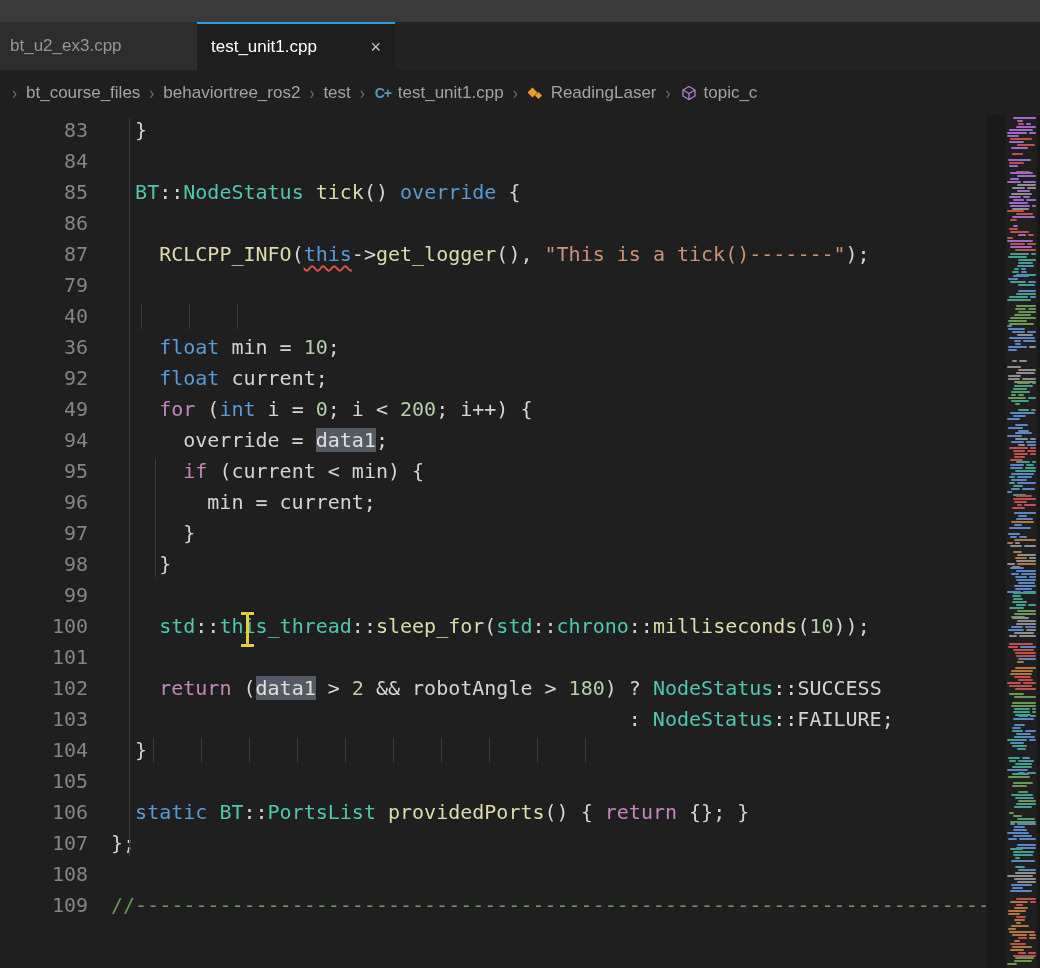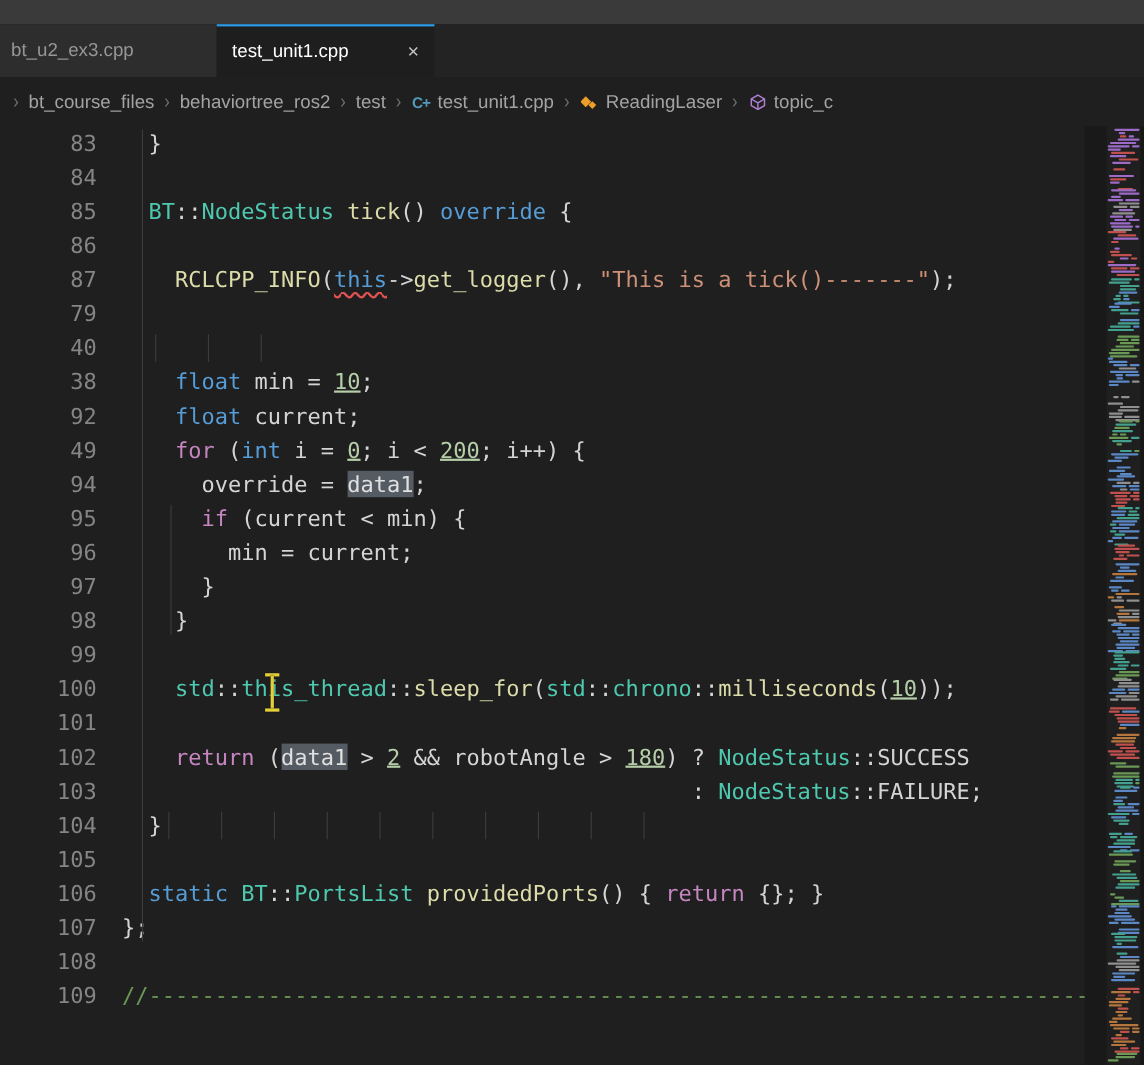--- a/index.html
+++ b/index.html
@@ -33,21 +33,21 @@
   }
   .line { display:flex; height:31px; white-space:pre; }
   .ln { width:88px; flex:0 0 88px; text-align:right; color:#858585; user-select:none; }
   .code { margin-left:23px; color:#d4d4d4; }
   .tk-pl  { color:#d4d4d4; }
   .tk-kw  { color:#569cd6; }
   .tk-ctl { color:#c586c0; }
   .tk-ty  { color:#4ec9b0; }
   .tk-fn  { color:#dcdcaa; }
   .tk-str { color:#ce9178; }
-  .tk-num { color:#b5cea8;text-decoration:underline; }
+  .tk-num { color:#b5cea8; }
   .tk-cmt { color:#6a9955; }
   .tk-err { color:#569cd6; text-decoration:underline wavy #e05252; text-decoration-thickness:1.5px; text-underline-offset:4px; }
   .tk-hl  { color:#e0e0e0; background:#555b63; }
   .guide { position:absolute; width:1px; background:#3d3d3d; }
   
   .ibeam { position:absolute; left:240px; top:497px; width:15px; height:35px; z-index:5; pointer-events:none; }
   .ibeam .stem { position:absolute; left:6px; top:2px; width:3px; height:31px; background:#e3cf3a; box-shadow:0 0 1px #000; }
   .ibeam .cap  { position:absolute; left:1px; width:13px; height:3px; background:#e3cf3a; box-shadow:0 0 1px #000; }
   .ibeam .cap.top { top:0; } .ibeam .cap.bot { bottom:0; }
   
@@ -115,21 +115,21 @@
 
   <div class="editor">
     <div id="lines">
         <div class="line"><span class="ln">83</span><span class="code"><span class="tk-pl">  }</span></span></div>
         <div class="line"><span class="ln">84</span><span class="code"></span></div>
         <div class="line"><span class="ln">85</span><span class="code"><span class="tk-pl">  </span><span class="tk-ty">BT</span><span class="tk-pl">::</span><span class="tk-ty">NodeStatus</span><span class="tk-pl"> </span><span class="tk-fn">tick</span><span class="tk-pl">() </span><span class="tk-kw">override</span><span class="tk-pl"> {</span></span></div>
         <div class="line"><span class="ln">86</span><span class="code"></span></div>
         <div class="line"><span class="ln">87</span><span class="code"><span class="tk-pl">    </span><span class="tk-fn">RCLCPP_INFO</span><span class="tk-pl">(</span><span class="tk-err">this</span><span class="tk-pl">-&gt;</span><span class="tk-fn">get_logger</span><span class="tk-pl">(), </span><span class="tk-str">"This is a tick()-------"</span><span class="tk-pl">);</span></span></div>
         <div class="line"><span class="ln">79</span></div>
         <div class="line"><span class="ln">40</span><span class="code"></span></div>
-        <div class="line"><span class="ln">38</span><span class="code"><span class="tk-pl">    </span><span class="tk-kw">float</span><span class="tk-pl"> min = </span><span class="tk-num">10</span><span class="tk-pl">;</span></span></div>
+        <div class="line"><span class="ln">36</span><span class="code"><span class="tk-pl">    </span><span class="tk-kw">float</span><span class="tk-pl"> min = </span><span class="tk-num">10</span><span class="tk-pl">;</span></span></div>
         <div class="line"><span class="ln">92</span><span class="code"><span class="tk-pl">    </span><span class="tk-kw">float</span><span class="tk-pl"> current;</span></span></div>
         <div class="line"><span class="ln">49</span><span class="code"><span class="tk-pl">    </span><span class="tk-ctl">for</span><span class="tk-pl"> (</span><span class="tk-kw">int</span><span class="tk-pl"> i = </span><span class="tk-num">0</span><span class="tk-pl">; i &lt; </span><span class="tk-num">200</span><span class="tk-pl">; i++) {</span></span></div>
         <div class="line"><span class="ln">94</span><span class="code"><span class="tk-pl">      override = </span><span class="tk-hl">data1</span><span class="tk-pl">;</span></span></div>
         <div class="line"><span class="ln">95</span><span class="code"><span class="tk-pl">      </span><span class="tk-ctl">if</span><span class="tk-pl"> (current &lt; min) {</span></span></div>
         <div class="line"><span class="ln">96</span><span class="code"><span class="tk-pl">        min = current;</span></span></div>
         <div class="line"><span class="ln">97</span><span class="code"><span class="tk-pl">      }</span></span></div>
         <div class="line"><span class="ln">98</span><span class="code"><span class="tk-pl">    }</span></span></div>
         <div class="line"><span class="ln">99</span><span class="code"></span></div>
         <div class="line"><span class="ln">100</span><span class="code"><span class="tk-pl">    </span><span class="tk-ty">std</span><span class="tk-pl">::</span><span class="tk-ty">this_thread</span><span class="tk-pl">::</span><span class="tk-fn">sleep_for</span><span class="tk-pl">(</span><span class="tk-ty">std</span><span class="tk-pl">::</span><span class="tk-ty">chrono</span><span class="tk-pl">::</span><span class="tk-fn">milliseconds</span><span class="tk-pl">(</span><span class="tk-num">10</span><span class="tk-pl">));</span></span></div>
         <div class="line"><span class="ln">101</span><span class="code"></span></div>

